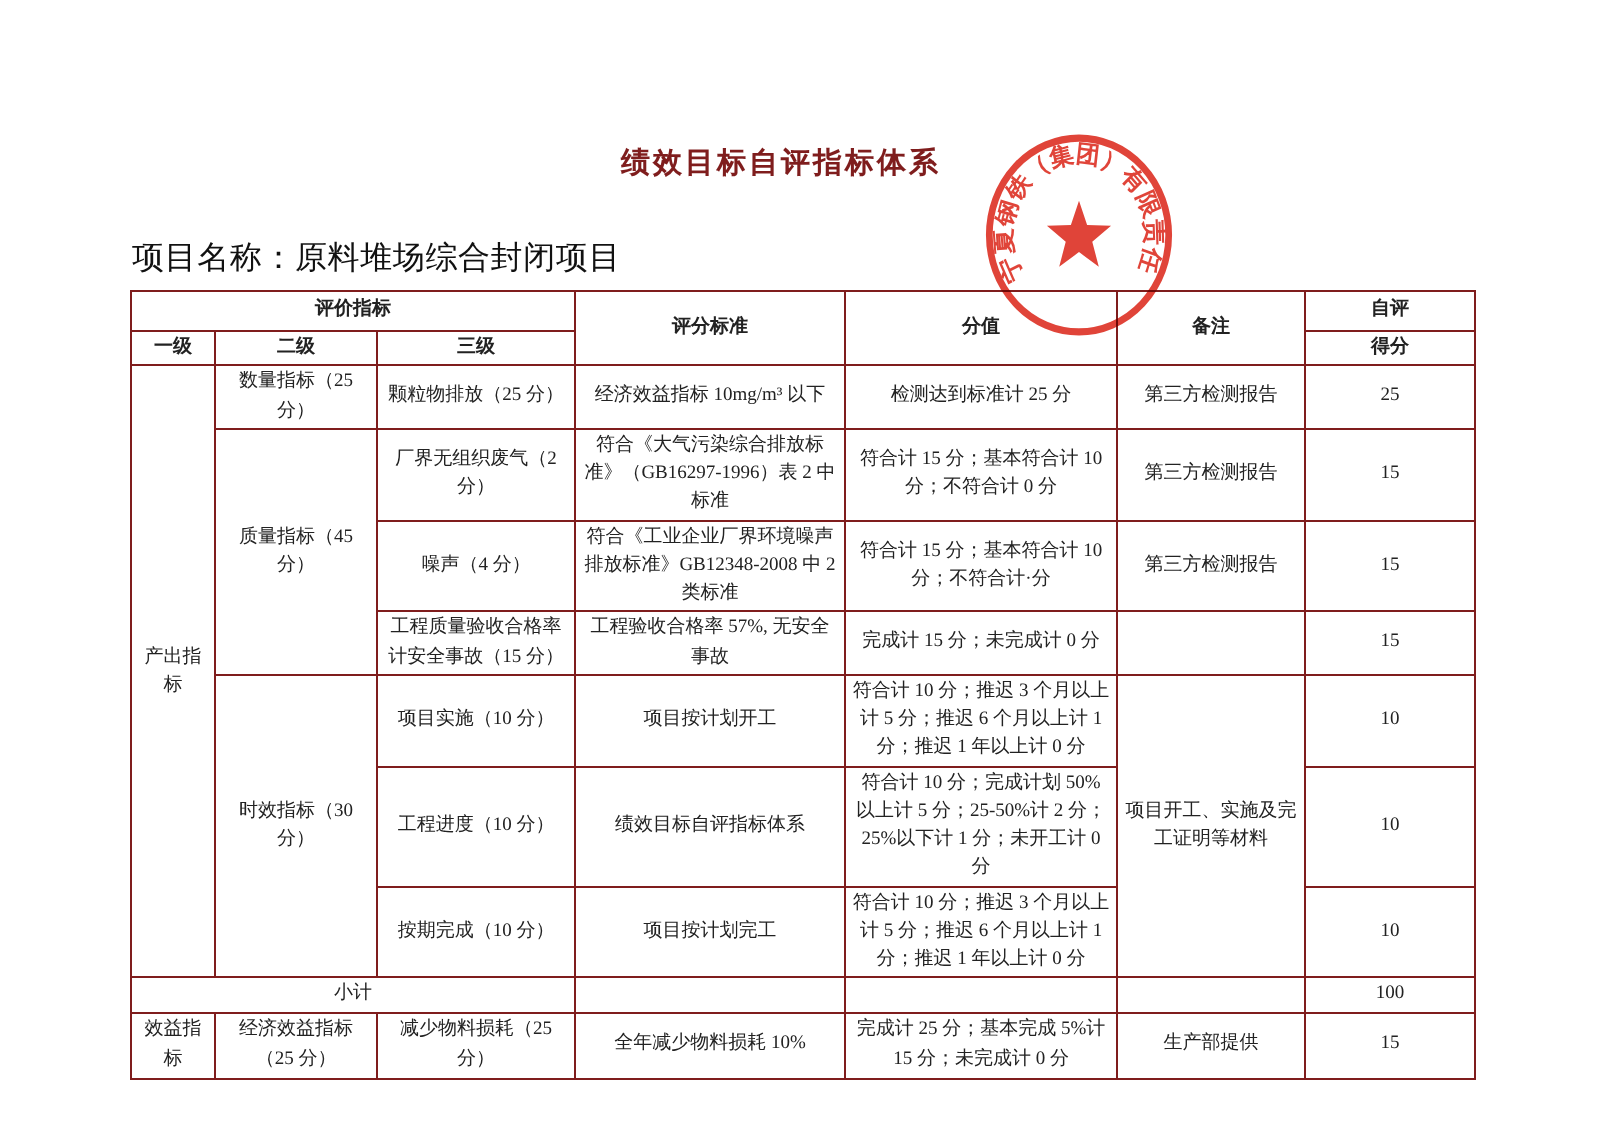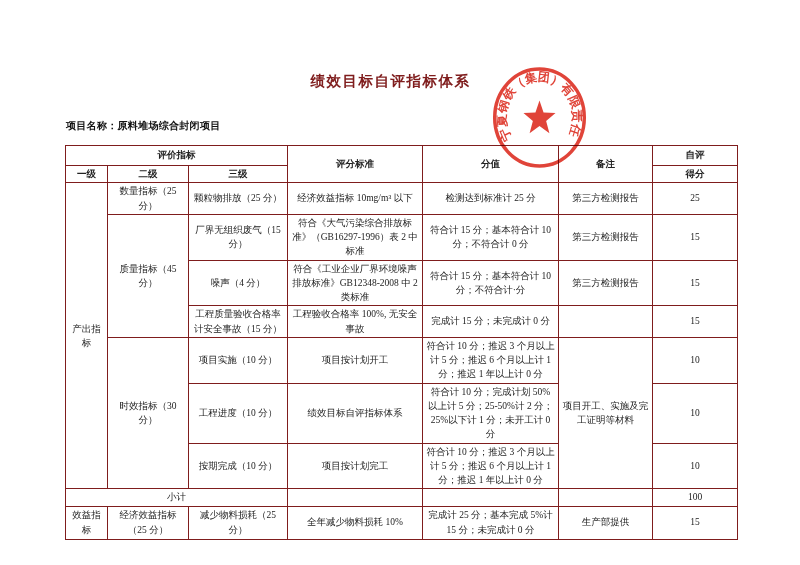--- a/index.html
+++ b/index.html
@@ -11,21 +11,21 @@
     font-family:"Liberation Serif","DejaVu Serif",serif;
     color:#1e1e1e;
   }
   .title{
     position:absolute;top:72px;left:0;width:781px;
     margin:0;text-align:center;
     font-size:14.5px;font-weight:bold;letter-spacing:1.5px;color:#7f1d1d;
   }
   .meta-project{
     position:absolute;top:119px;left:66px;
-    font-size:10px;font-weight:bold;color:#111;letter-spacing:.3px;
+    font-size:16px;font-weight:normal;color:#111;letter-spacing:.3px;
   }
   .meta-unit{
     position:absolute;top:119px;left:421px;
     font-size:12px;font-weight:bold;color:#111;letter-spacing:.3px;
   }
   .meta-unit .unit-value{
     font-size:11px;font-weight:bold;color:#8d8e95;letter-spacing:.4px;
     margin-left:8px;
   }
   table.eval{
@@ -100,38 +100,38 @@
         <td>数量指标（25 分）</td>
         <td>颗粒物排放（25 分）</td>
         <td class="tl">经济效益指标 10mg/m³ 以下</td>
         <td class="val">检测达到标准计 25 分</td>
         <td>第三方检测报告</td>
         <td class="score">25</td>
       </tr>
 
       <tr class="r2">
         <td rowspan="3">质量指标（45 分）</td>
-        <td>厂界无组织废气（15 分）</td>
+        <td>厂界无组织废气（2 分）</td>
         <td>符合《大气污染综合排放标准》（GB16297-1996）表 2 中标准</td>
         <td class="val">符合计 15 分；基本符合计 10 分；不符合计 0 分</td>
         <td>第三方检测报告</td>
         <td class="score">15</td>
       </tr>
 
       <tr class="r3">
         <td>噪声（4 分）</td>
         <td class="tl">符合《工业企业厂界环境噪声排放标准》GB12348-2008 中 2 类标准</td>
         <td class="val">符合计 15 分；基本符合计 10 分；不符合计·分</td>
         <td>第三方检测报告</td>
         <td class="score">15</td>
       </tr>
 
       <tr class="r4">
         <td>工程质量验收合格率计安全事故（15 分）</td>
-        <td>工程验收合格率 100%, 无安全事故</td>
+        <td>工程验收合格率 57%, 无安全事故</td>
         <td class="val">完成计 15 分；未完成计 0 分</td>
         <td></td>
         <td class="score">15</td>
       </tr>
 
       <tr class="r5">
         <td rowspan="3">时效指标（30 分）</td>
         <td>项目实施（10 分）</td>
         <td>项目按计划开工</td>
         <td class="val">符合计 10 分；推迟 3 个月以上计 5 分；推迟 6 个月以上计 1 分；推迟 1 年以上计 0 分</td>

